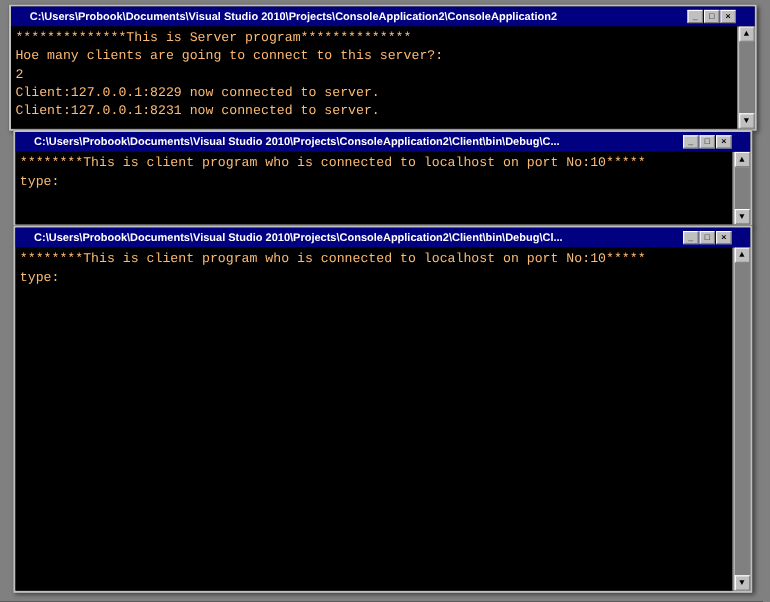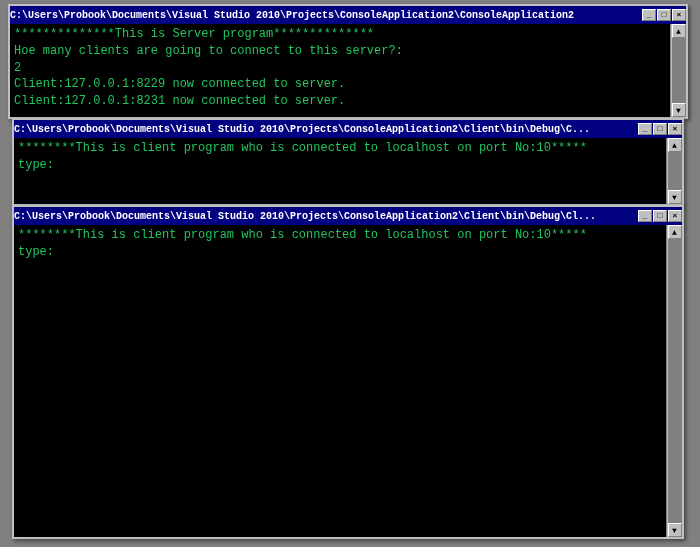--- a/index.html
+++ b/index.html
@@ -20,24 +20,24 @@
     .console-window {
       position: absolute;
       background: #000000;
       border: 2px solid #c0c0c0;
       box-shadow: 2px 2px 4px rgba(0,0,0,0.5);
     }
 
     .title-bar {
       background: #000080;
       color: #ffffff;
-      font-family: Liberation Mono, monospace;
+      font-family: Liberation Sans, sans-serif;
       font-size: 11px;
       font-weight: bold;
-      padding: 2px 0;
+      padding: 2px 17px;
       display: flex;
       align-items: center;
       justify-content: space-between;
       height: 18px;
       user-select: none;
     }
 
     .title-bar-text {
       flex: 1;
       overflow: hidden;
@@ -63,21 +63,21 @@
       align-items: center;
       justify-content: center;
       color: #000000;
       cursor: pointer;
       font-weight: bold;
       line-height: 1;
     }
 
     .console-content {
       background: #000000;
-      color: #22c55e;
+      color: #fdba74;
       font-family: 'Courier New', Courier, monospace;
       font-size: 12px;
       padding: 2px 4px;
       white-space: pre;
       line-height: 1.4;
       overflow: hidden;
     }
 
     .scrollbar {
       position: absolute;

